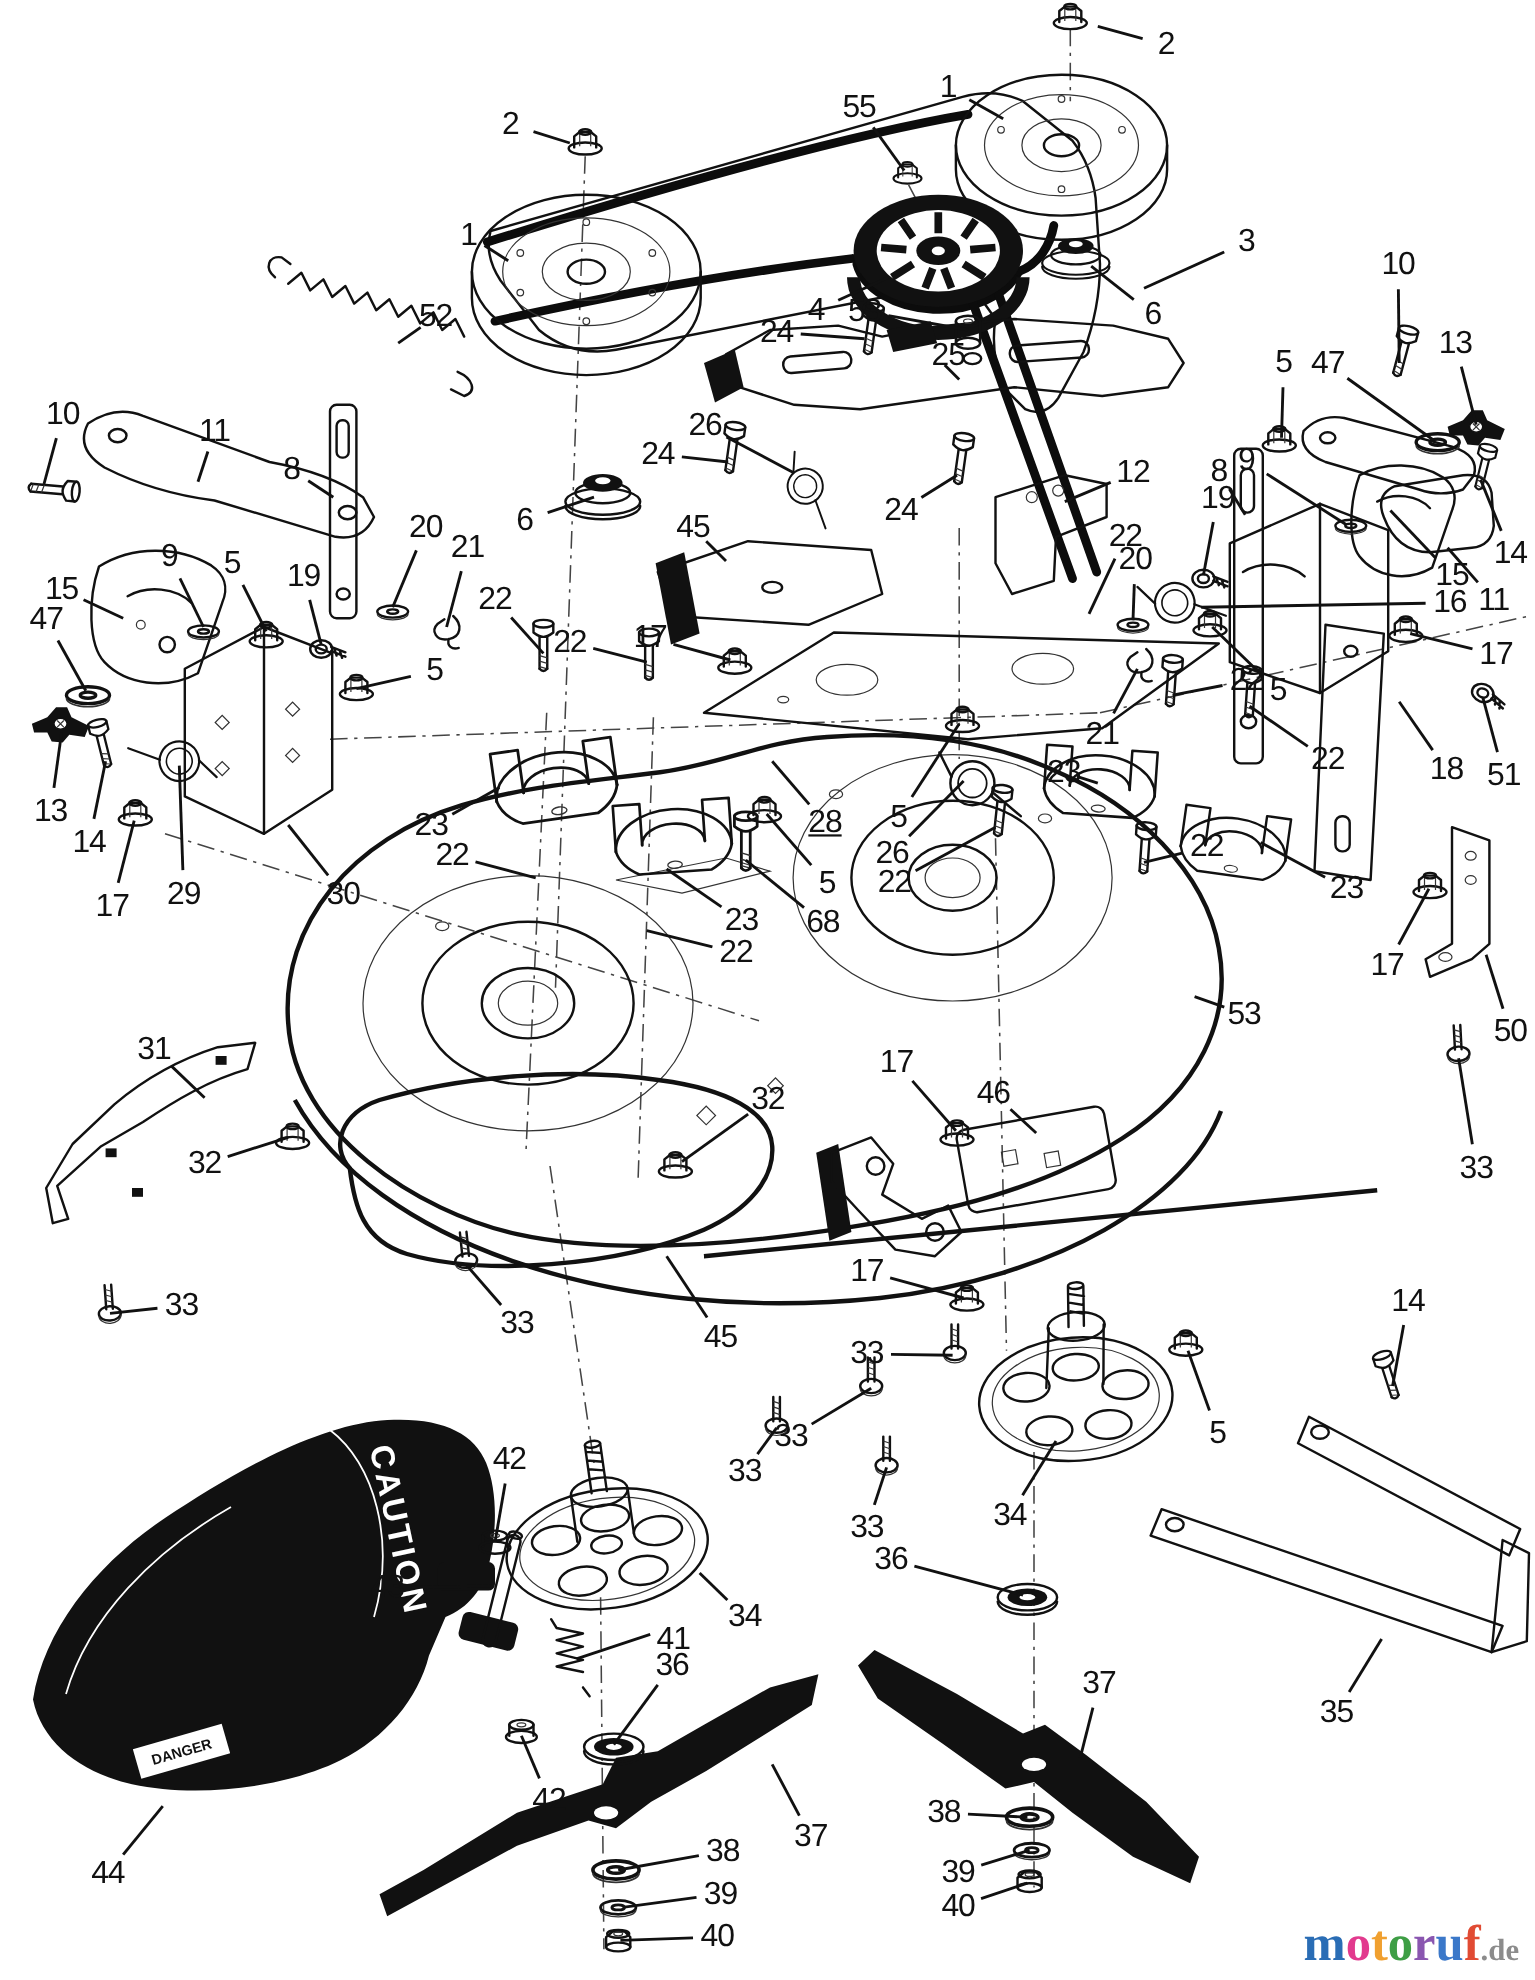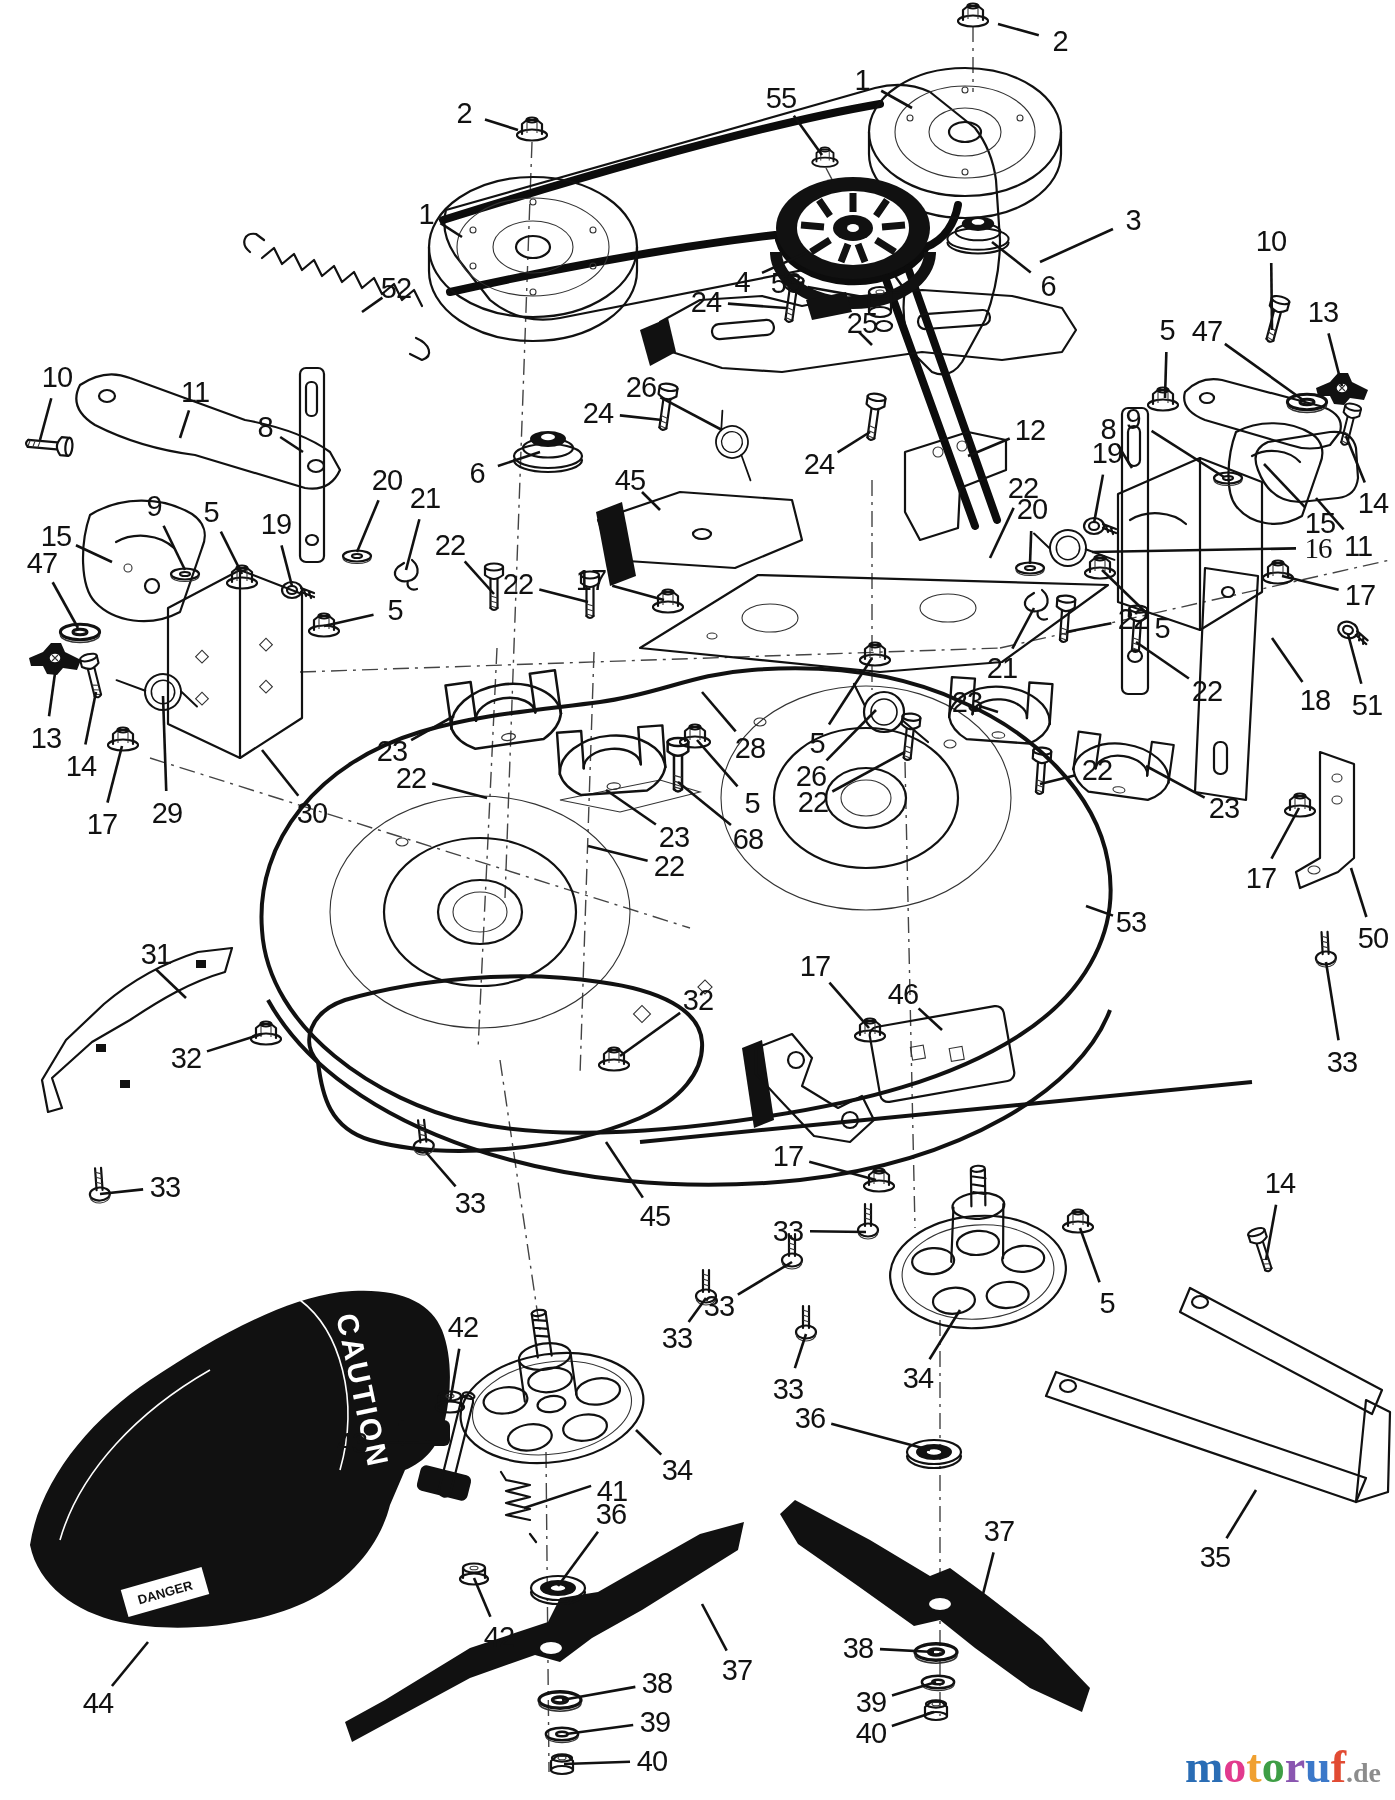--- a/index.html
+++ b/index.html
@@ -595,24 +595,24 @@
       <div class="plabel" style="left: 518px; top: 584px;">22</div>
       <div class="plabel" style="left: 591px; top: 580px;">17</div>
       <div class="plabel" style="left: 395px; top: 610px;">5</div>
       <div class="plabel" style="left: 392px; top: 751px;">23</div>
       <div class="plabel" style="left: 411px; top: 778px;">22</div>
       <div class="plabel" style="left: 46px; top: 738px;">13</div>
       <div class="plabel" style="left: 81px; top: 766px;">14</div>
       <div class="plabel" style="left: 167px; top: 813px;">29</div>
       <div class="plabel" style="left: 102px; top: 824px;">17</div>
       <div class="plabel" style="left: 312px; top: 813px;">30</div>
-      <div class="plabel" style="left: 140px; top: 954px; margin-left: 16px;">31</div>
+      <div class="plabel" style="left: 140px; top: 954px;">31</div>
       <div class="plabel" style="left: 186px; top: 1058px;">32</div>
       <div class="plabel" style="left: 165px; top: 1187px;">33</div>
-      <div class="plabel" style="left: 750px; top: 748px;">28</div>
+      <div class="plabel" style="left: 750px; top: 748px; text-decoration: underline;">28</div>
       <div class="plabel" style="left: 817px; top: 743px;">5</div>
       <div class="plabel" style="left: 811px; top: 776px;">26</div>
       <div class="plabel" style="left: 813px; top: 802px;">22</div>
       <div class="plabel" style="left: 752px; top: 803px;">5</div>
       <div class="plabel" style="left: 748px; top: 839px;">68</div>
       <div class="plabel" style="left: 674px; top: 837px;">23</div>
       <div class="plabel" style="left: 669px; top: 866px;">22</div>
       <div class="plabel" style="left: 1002px; top: 668px;">21</div>
       <div class="plabel" style="left: 967px; top: 702px;">23</div>
       <div class="plabel" style="left: 1360px; top: 595px;">17</div>
@@ -652,19 +652,19 @@
       <div class="plabel" style="left: 810px; top: 1418px;">36</div>
       <div class="plabel" style="left: 1280px; top: 1183px;">14</div>
       <div class="plabel" style="left: 1107px; top: 1303px;">5</div>
       <div class="plabel" style="left: 1215px; top: 1557px;">35</div>
       <div class="plabel" style="left: 999px; top: 1531px;">37</div>
       <div class="plabel" style="left: 858px; top: 1648px;">38</div>
       <div class="plabel" style="left: 871px; top: 1702px;">39</div>
       <div class="plabel" style="left: 871px; top: 1733px;">40</div>
       <div class="plabel" style="left: 1373px; top: 503px;">14</div>
       <div class="plabel" style="left: 1320px; top: 523px;">15</div>
-      <div class="plabel" style="left: 1318px; top: 548px; font-family: Liberation Serif, serif;">16</div>
+      <div class="plabel" style="left: 1318px; top: 548px;">16</div>
       <div class="plabel" style="left: 1358px; top: 546px;">11</div>
     </div>
 
 <div id="brand"><span style="color: rgb(42, 109, 181);">m</span><span style="color: rgb(226, 58, 142);">o</span><span style="color: rgb(240, 160, 48);">t</span><span style="color: rgb(62, 158, 69);">o</span><span style="color: rgb(138, 86, 176);">r</span><span style="color: rgb(59, 120, 201);">u</span><span style="color: rgb(225, 75, 51);">f</span><span class="suffix" style="color: rgb(140, 140, 140);">.de</span></div>
 
 </div>
 
 </body></html>

